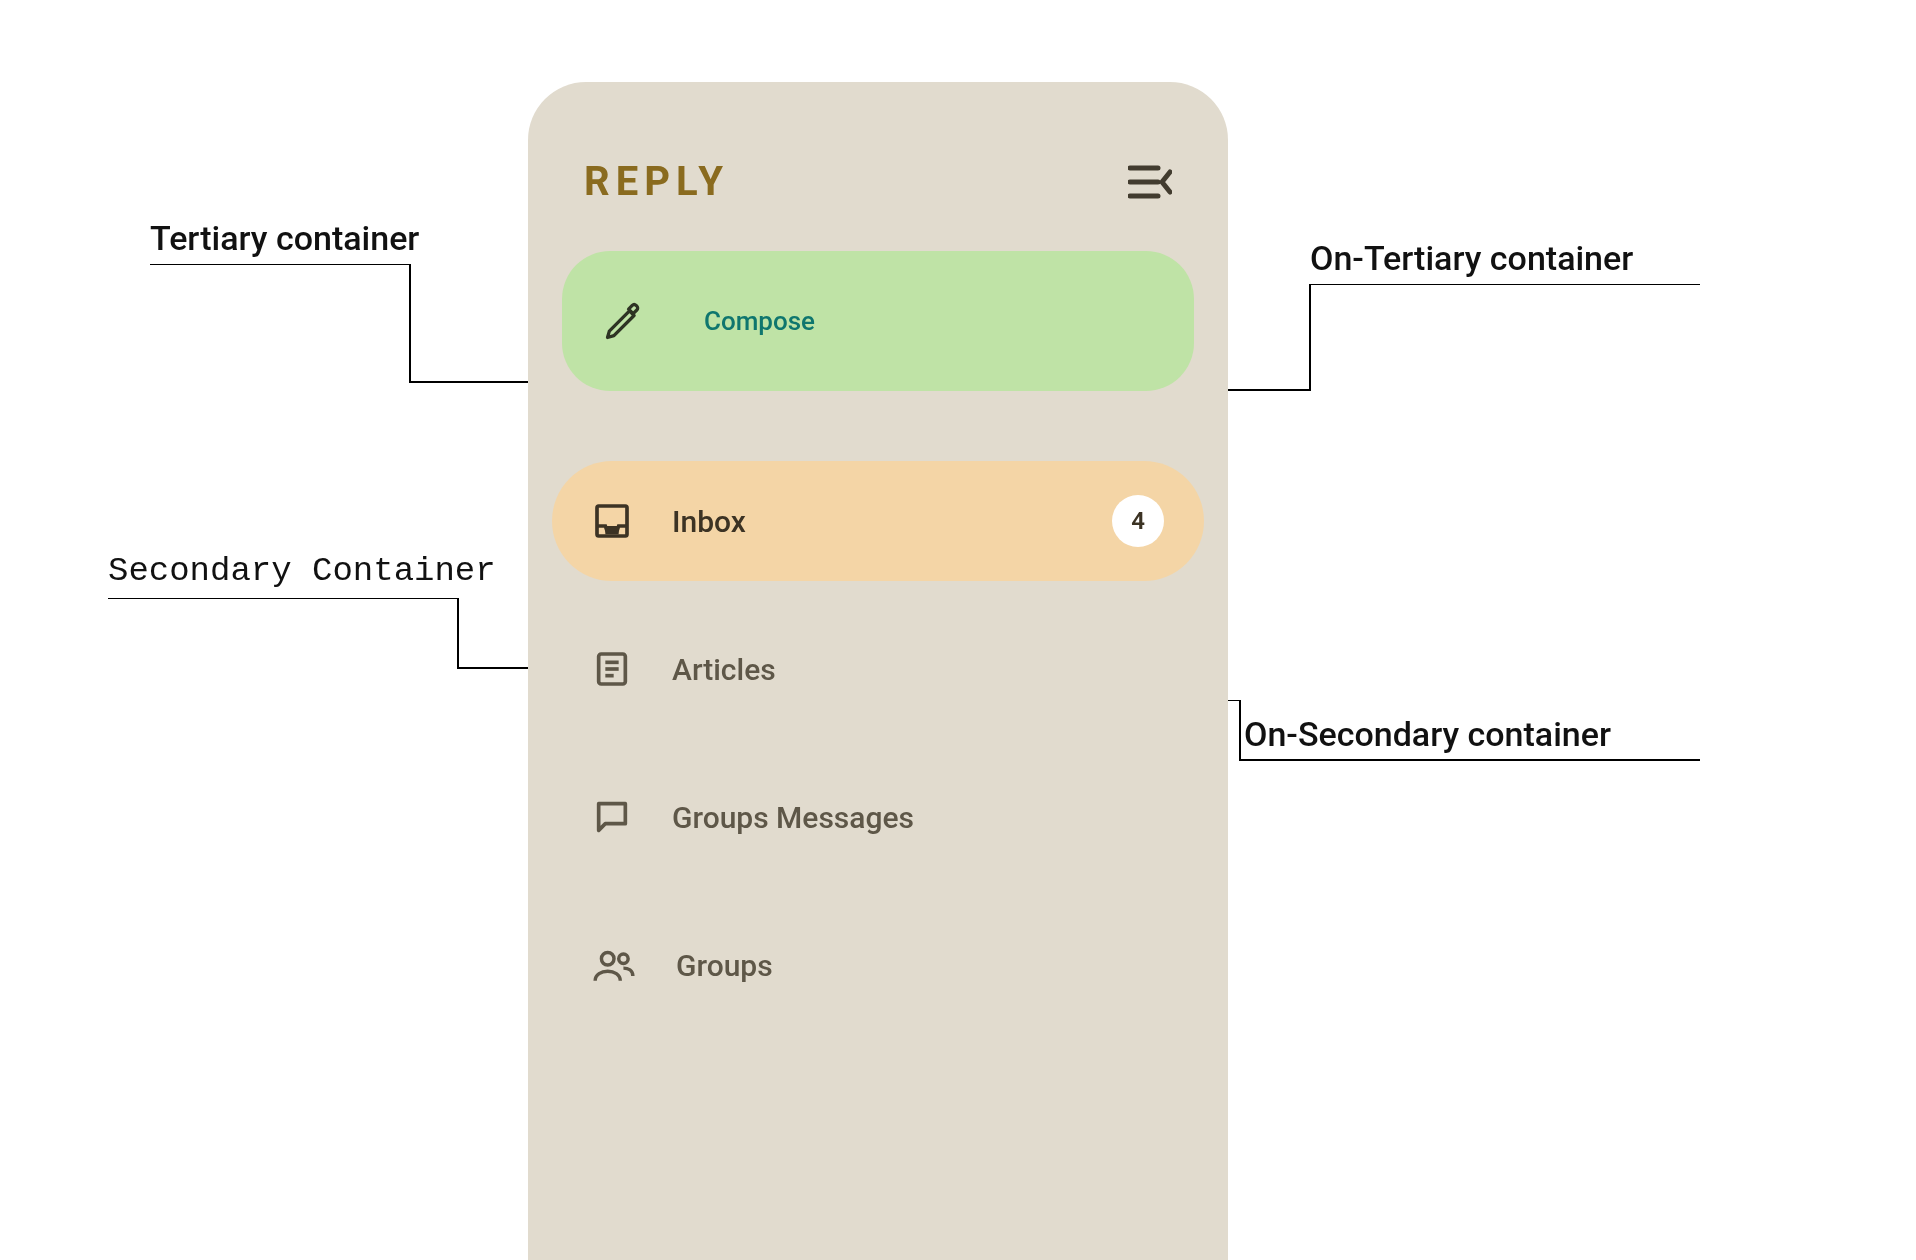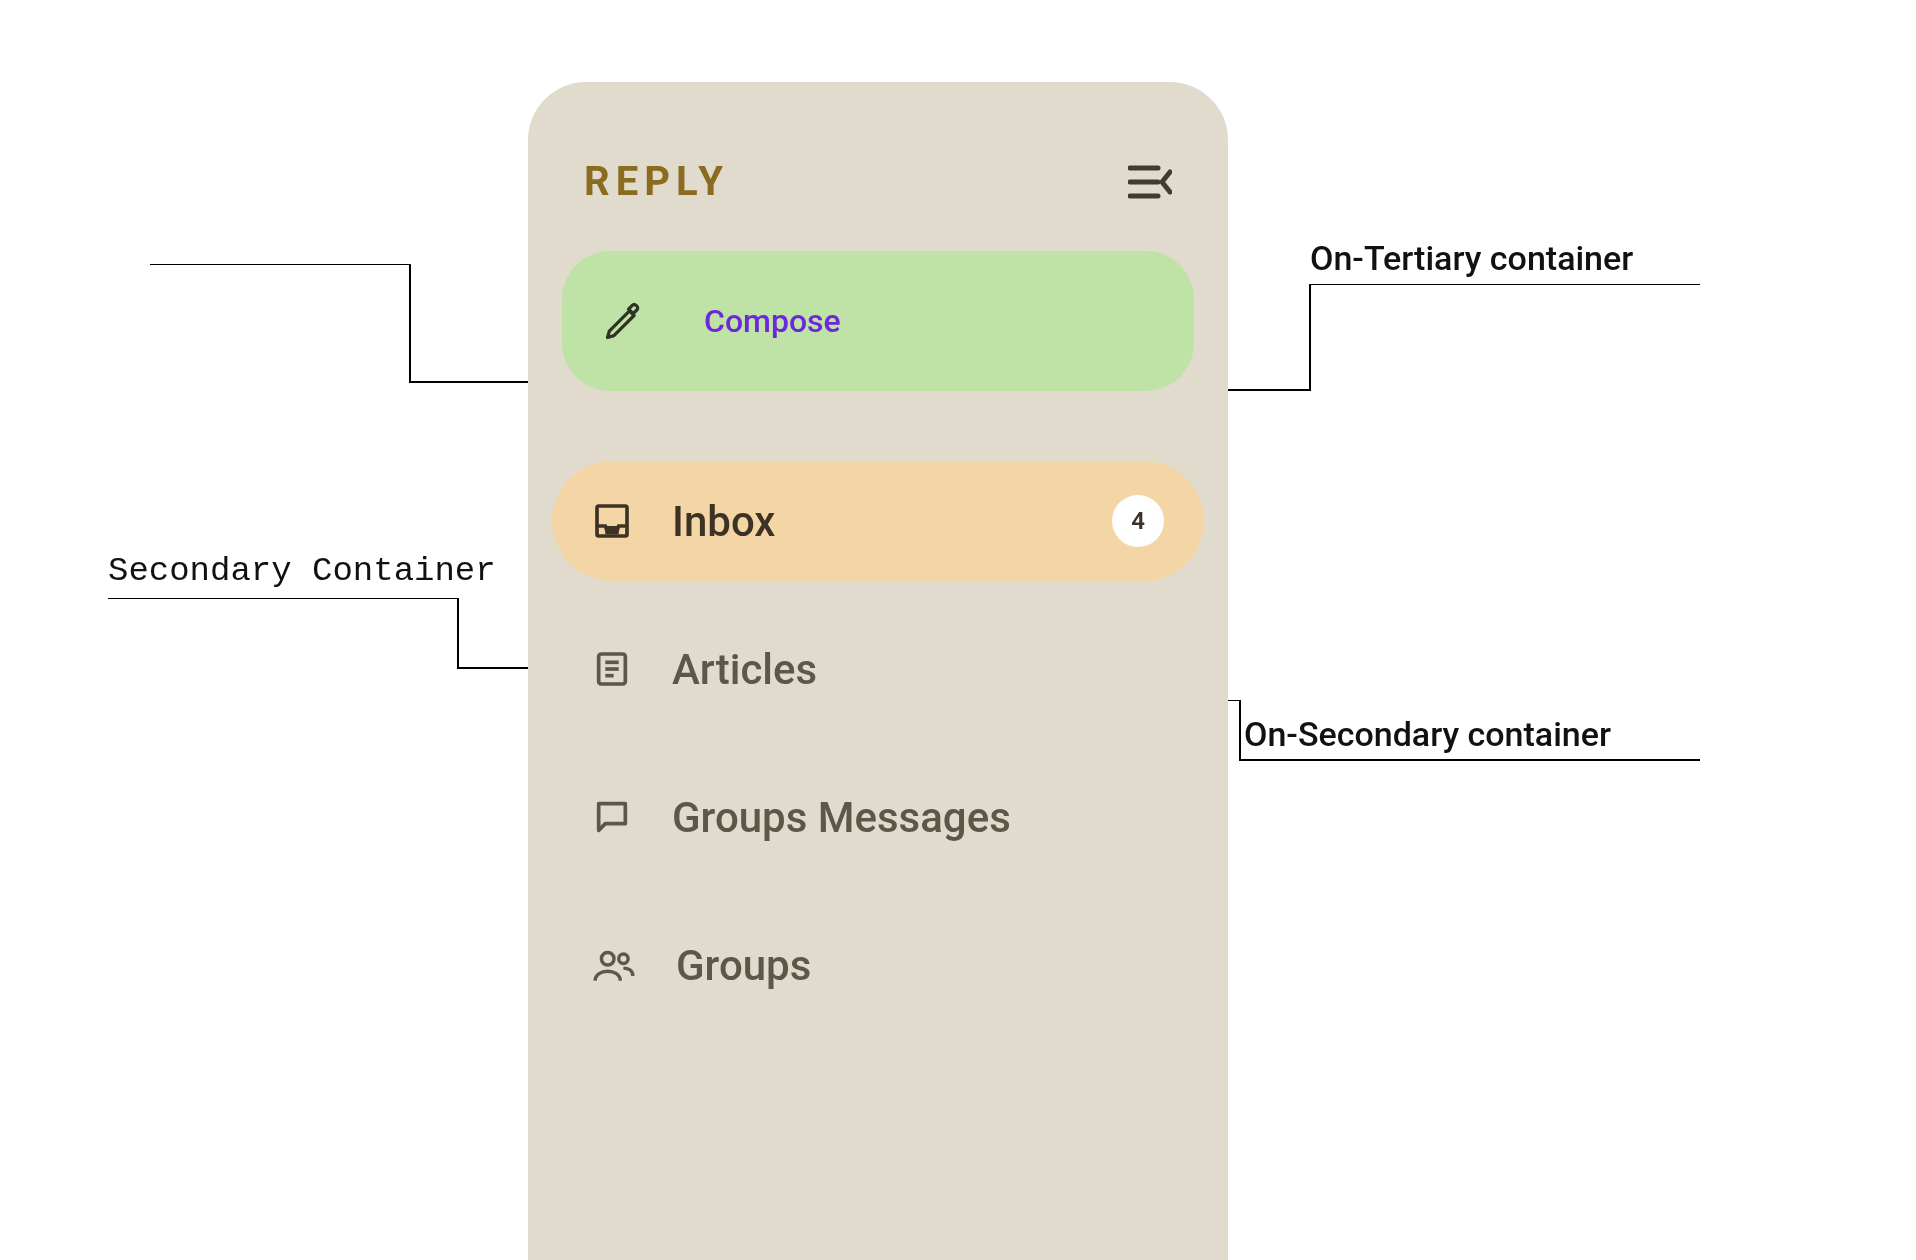--- a/index.html
+++ b/index.html
@@ -45,41 +45,41 @@
     margin: 16px 10px 0 10px;
     height: 140px;
     background: #BFE3A6;
     border-radius: 48px;
     display: flex;
     align-items: center;
     padding: 0 40px;
     gap: 58px;
   }
   .compose-label {
-    color: #6d28d9;
-    font-size: 32px;
+    color: #0f766e;
+    font-size: 26px;
     font-weight: 500;
   }
   .nav-list {
     margin-top: 70px;
   }
   .nav-item {
     display: flex;
     align-items: center;
     height: 120px;
     padding: 0 40px;
     border-radius: 60px;
     gap: 40px;
   }
   .nav-item.selected {
     background: #F4D5A6;
   }
   .nav-label {
     color: #5E5748;
-    font-size: 42px;
+    font-size: 30px;
     font-weight: 500;
     flex: 1;
   }
   .nav-item.selected .nav-label {
     color: #3C3324;
   }
   .badge {
     background: #fff;
     width: 52px;
     height: 52px;
@@ -110,20 +110,21 @@
   .callout-line {
     position: absolute;
     pointer-events: none;
   }
 </style>
 </head>
 <body>
 
 <div class="canvas">
 
+  <div class="callout" style="left:150px; top:218px;">Tertiary container</div>
   <svg class="callout-line" style="left:150px; top:264px;" width="430" height="140">
     <polyline points="0,0 260,0 260,118 430,118" fill="none" stroke="#000" stroke-width="2"></polyline>
   </svg>
 
   <div class="callout" style="left:1310px; top:238px;">On-Tertiary container</div>
   <svg class="callout-line" style="left:960px; top:284px;" width="740" height="120">
     <polyline points="740,0 350,0 350,106 0,106" fill="none" stroke="#000" stroke-width="2"></polyline>
   </svg>
 
   <div class="callout" style="left:108px; top:552px;font-family:Liberation Mono, monospace;">Secondary Container</div>

